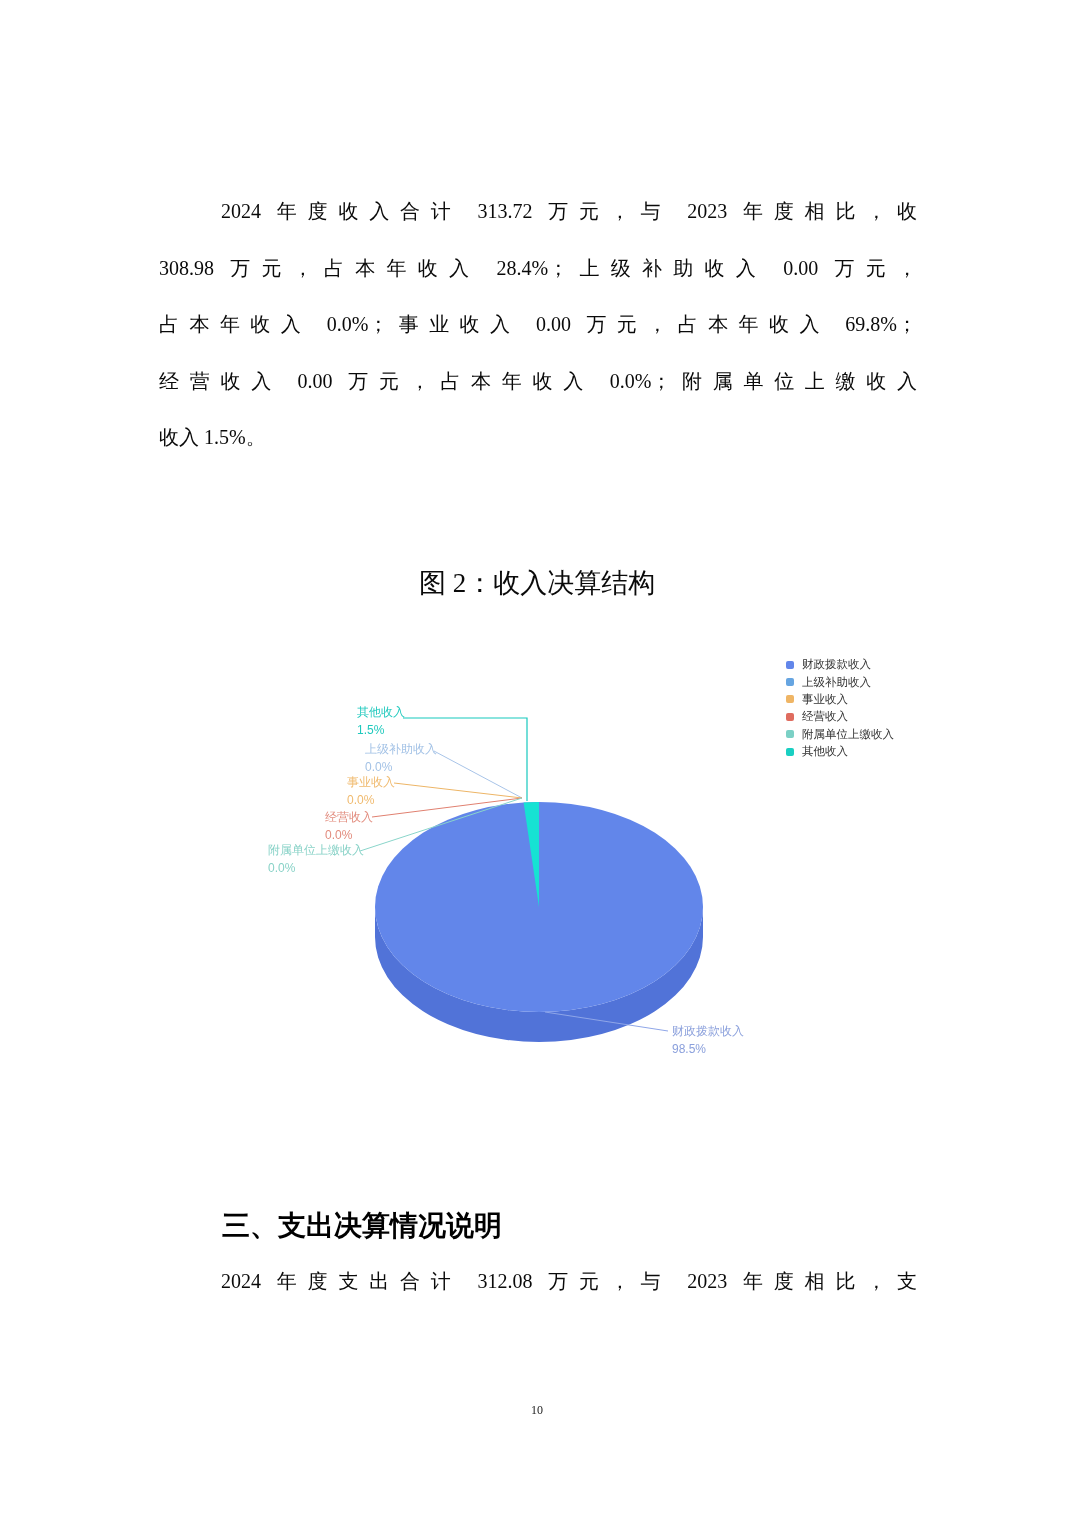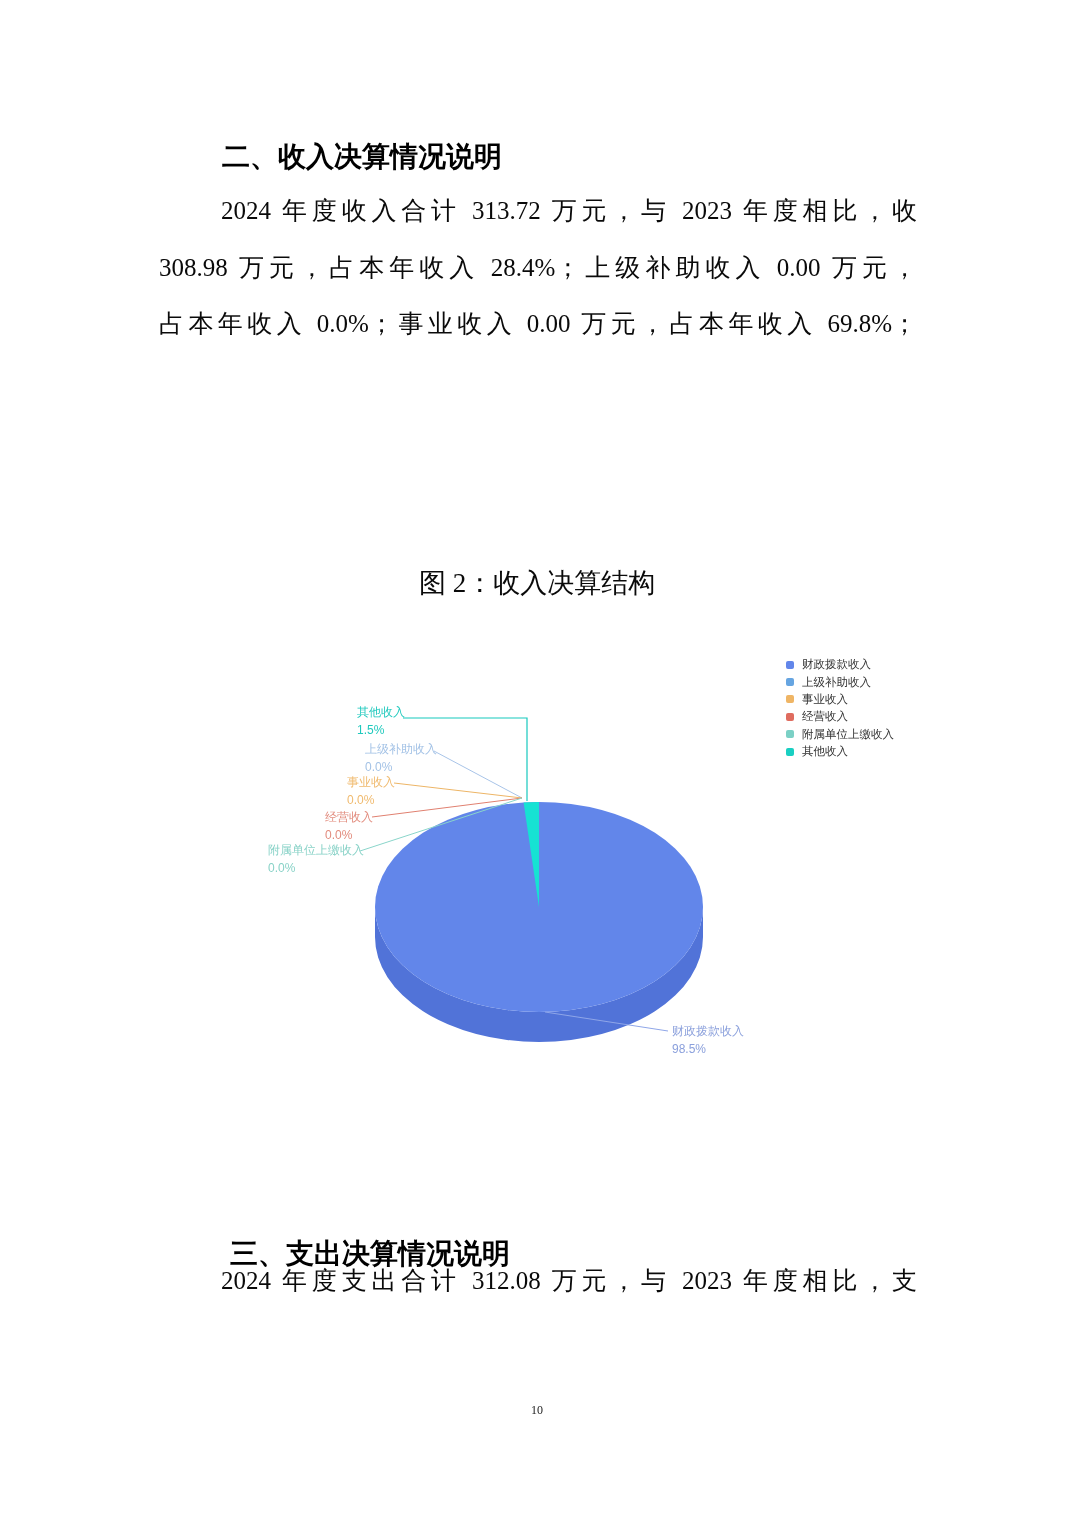--- a/index.html
+++ b/index.html
@@ -7,22 +7,22 @@
     position:relative; width:1074px; height:1520px; background:#ffffff;
     font-family:"Liberation Serif","DejaVu Serif",serif; color:#111;
     overflow:hidden;
   }
   .heading {
     position:absolute; left:222px; width:700px;
     font-family:"Liberation Sans","DejaVu Sans",sans-serif;
     font-weight:700; font-size:28px; line-height:34px; color:#000;
   }
   .h-income { top:140px; }
-  .h-expend { top:1237px;margin-left:8px; }
-  .para { position:absolute; left:159px; width:758px; font-size:25px; color:#0a0a0a; }
+  .h-expend { top:1209px; }
+  .para { position:absolute; left:159px; width:758px; font-size:20px; color:#0a0a0a; }
   .p-income { top:183px; }
   .p-expend { top:1253px;font-family:Liberation Serif, serif; }
   .tline {
     height:56.5px; line-height:56.5px;
     text-align:justify; text-align-last:justify;
   }
   .tline.first { text-indent:62px; }
   .tline.last { text-align-last:left; }
   .caption {
     position:absolute; top:566px; left:0; width:1074px;
@@ -56,26 +56,27 @@
   .sq2 { background:#efb565; }
   .sq3 { background:#df6c5f; }
   .sq4 { background:#7bd0c5; }
   .sq5 { background:#19cfc2; }
 </style>
 </head>
 <body>
 
 <div class="page">
 
-  <div class="heading h-income">二、收入决算情况说明</div>
 
   <div class="para p-income">
     <div class="tline first">2024 年度收入合计 313.72 万元，与 2023 年度相比，收</div>
     <div class="tline">308.98 万元，占本年收入 28.4%；上级补助收入 0.00 万元，</div>
     <div class="tline">占本年收入 0.0%；事业收入 0.00 万元，占本年收入 69.8%；</div>
+    <div class="tline">经营收入 0.00 万元，占本年收入 0.0%；附属单位上缴收入</div>
+    <div class="tline last">收入 1.5%。</div>
   </div>
 
   <div class="caption">图 2：收入决算结构</div>
 
   <svg class="chart-svg" width="1074" height="1520" viewBox="0 0 1074 1520">
 
     <path d="M 375 907 A 164 105 0 0 0 703 907 L 703 937 A 164 105 0 0 1 375 937 Z" fill="#5173d8"></path>
 
     <ellipse cx="539" cy="907" rx="164" ry="105" fill="#6286ea"></ellipse>
 

